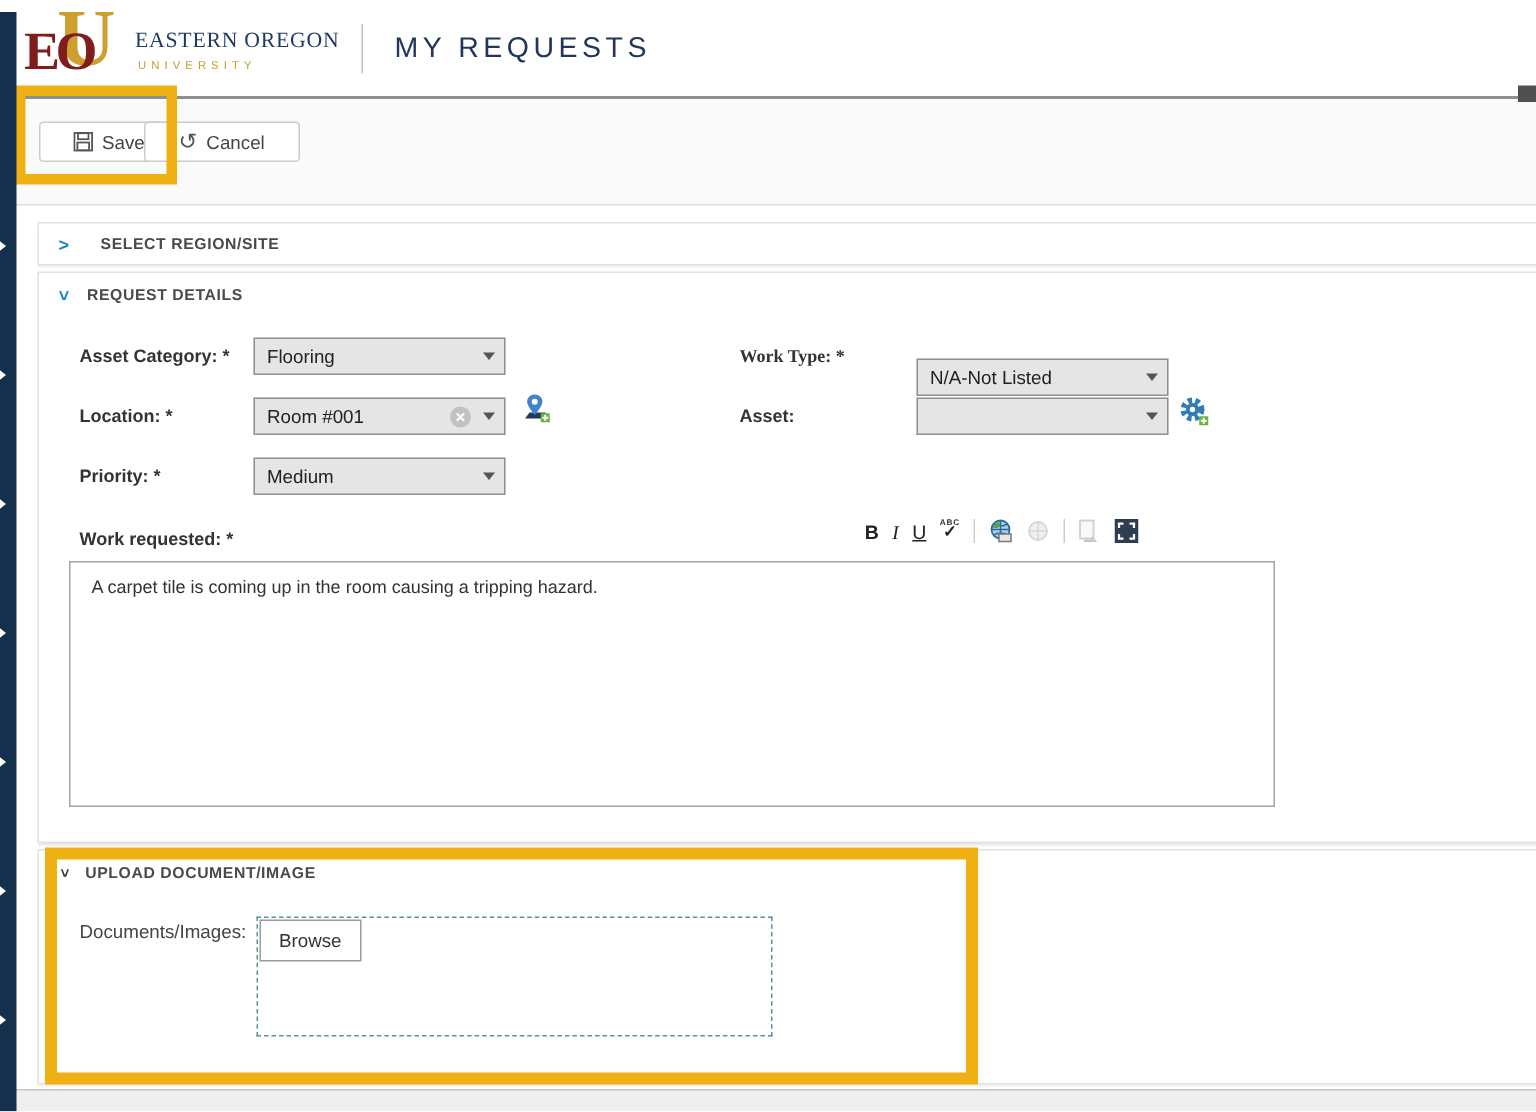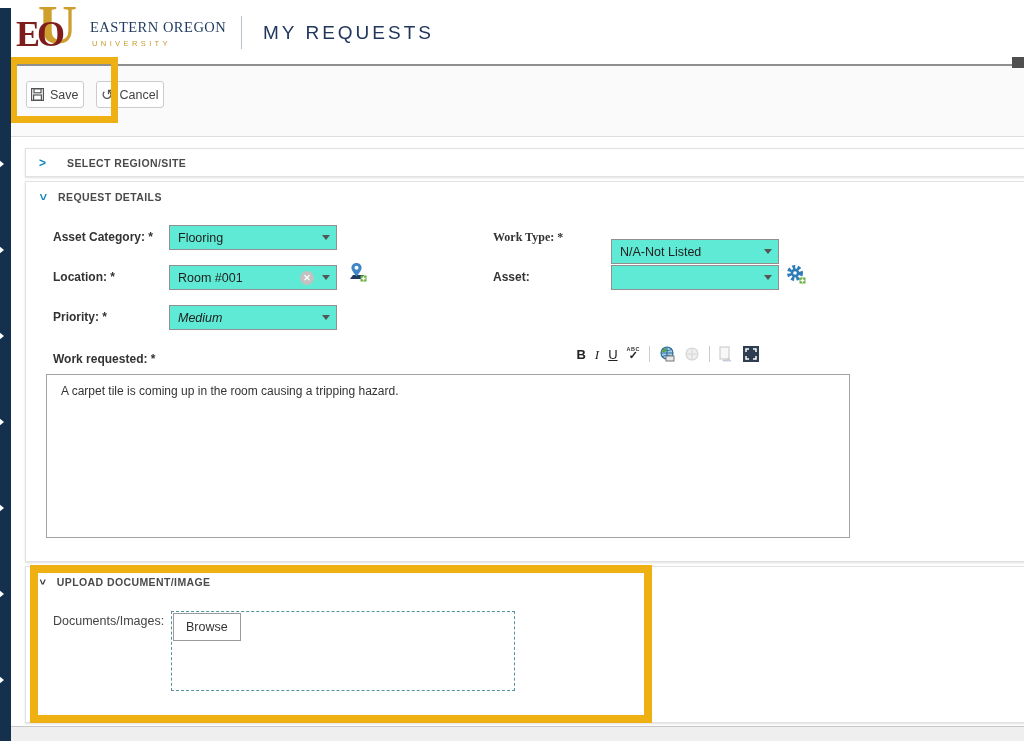--- a/index.html
+++ b/index.html
@@ -26,21 +26,21 @@
   .brand-line2 { font-size:7.5px; color:#c89b2a; letter-spacing:3.4px; margin-top:3px; margin-left:2px; }
   .title-divider { position:absolute; left:241px; top:16px; width:1px; height:33px; background:#b9c2cc; }
   .page-title { position:absolute; left:263px; top:22px; font-size:19px; color:#21365b;
                 letter-spacing:3px; font-weight:500; }
   .topright-block { position:absolute; left:1012px; top:57px; width:12px; height:11px; background:#4f4f4f; z-index:30; }
 
   
   .action-band { position:absolute; left:0; top:66px; width:1024px; height:71px; background:#fafafa;
                  border-bottom:1px solid #dedede; }
   .btn { position:absolute; top:81px; height:27px; display:flex; align-items:center; gap:6px;
-         background:#fff; border:1px solid #ccc; border-radius:3px; padding:0 4px;
+         background:#fff; border:1px solid #ccc; border-radius:3px; padding:0 22px;
          font-size:12.5px; color:#444; cursor:pointer; }
   .btn-save { left:26px; }
   .btn-cancel { left:96px; }
   .undo-glyph { font-size:15px; color:#555; line-height:1; }
 
   
   .ann { position:absolute; border:7px solid #efb014; z-index:40; background:transparent; }
   .ann-save { left:10px; top:57px; width:108px; height:66px; }
   .ann-upload { left:30px; top:565px; width:622px; height:158px; border-width:8px; }
 
@@ -52,21 +52,21 @@
   .panel-upload { top:566px; height:157px; }
   .sec-chevron { font-size:12px; font-weight:700; color:#1287b8; display:inline-block; line-height:1; }
   .sec-chevron.down { transform:rotate(90deg); }
   .sec-chevron.dark { color:#333; font-size:10px; }
   .sec-title { font-size:10.5px; font-weight:700; color:#4a4a4a; letter-spacing:.4px; }
   .panel-region .sec-title { margin-left:21px; }
   .panel-head { position:absolute; left:13px; top:9px; display:flex; align-items:center; gap:12px; }
 
   
   .flabel { position:absolute; font-size:12px; font-weight:700; color:#333; }
-  .dd { position:absolute; width:168px; height:25px; background:#5eead4; border:1px solid #909090;
+  .dd { position:absolute; width:168px; height:25px; background:#e5e5e5; border:1px solid #909090;
         display:flex; align-items:center; padding:0 6px 0 8px; cursor:pointer; }
   .dd-val { flex:1; font-size:12.5px; color:#222; white-space:nowrap; overflow:hidden; }
   .caret { width:0; height:0; border-left:4px solid transparent; border-right:4px solid transparent;
            border-top:5px solid #555; margin-left:4px; }
   .clear-x { width:14px; height:14px; border-radius:50%; background:#c2c2c2; color:#fff;
              font-size:9px; font-weight:700; display:flex; align-items:center; justify-content:center;
              margin-right:4px; cursor:pointer; }
 
   
   .ed-toolbar { position:absolute; left:505px; top:161px; width:228px; height:22px;
@@ -181,21 +181,21 @@
       <svg width="20" height="20" viewBox="0 0 20 20">
         <circle cx="9" cy="9" r="6" fill="none" stroke="#2e7cb8" stroke-width="4" stroke-dasharray="2.8 2.2"></circle>
         <circle cx="9" cy="9" r="4.4" fill="#2e7cb8"></circle>
         <circle cx="9" cy="9" r="1.8" fill="#fff"></circle>
         <rect x="13.5" y="13.5" width="6" height="6" fill="#6ab23e"></rect>
         <path d="M16.5 14.5 v4 M14.5 16.5 h4" stroke="#fff" stroke-width="1.3"></path>
       </svg>
     </span>
 
     <label class="flabel" style="left:27px; top:128px;">Priority: *</label>
-    <div class="dd" style="left:143px; top:123px;font-style:italic;">
+    <div class="dd" style="left:143px; top:123px;">
       <span class="dd-val">Medium</span>
       <span class="caret"></span>
     </div>
 
     <label class="flabel" style="left:27px; top:170px;">Work requested: *</label>
     <div class="ed-toolbar">
       <span class="ed-btn ed-b">B</span>
       <span class="ed-btn ed-i">I</span>
       <span class="ed-btn ed-u">U</span>
       <span class="spell">

